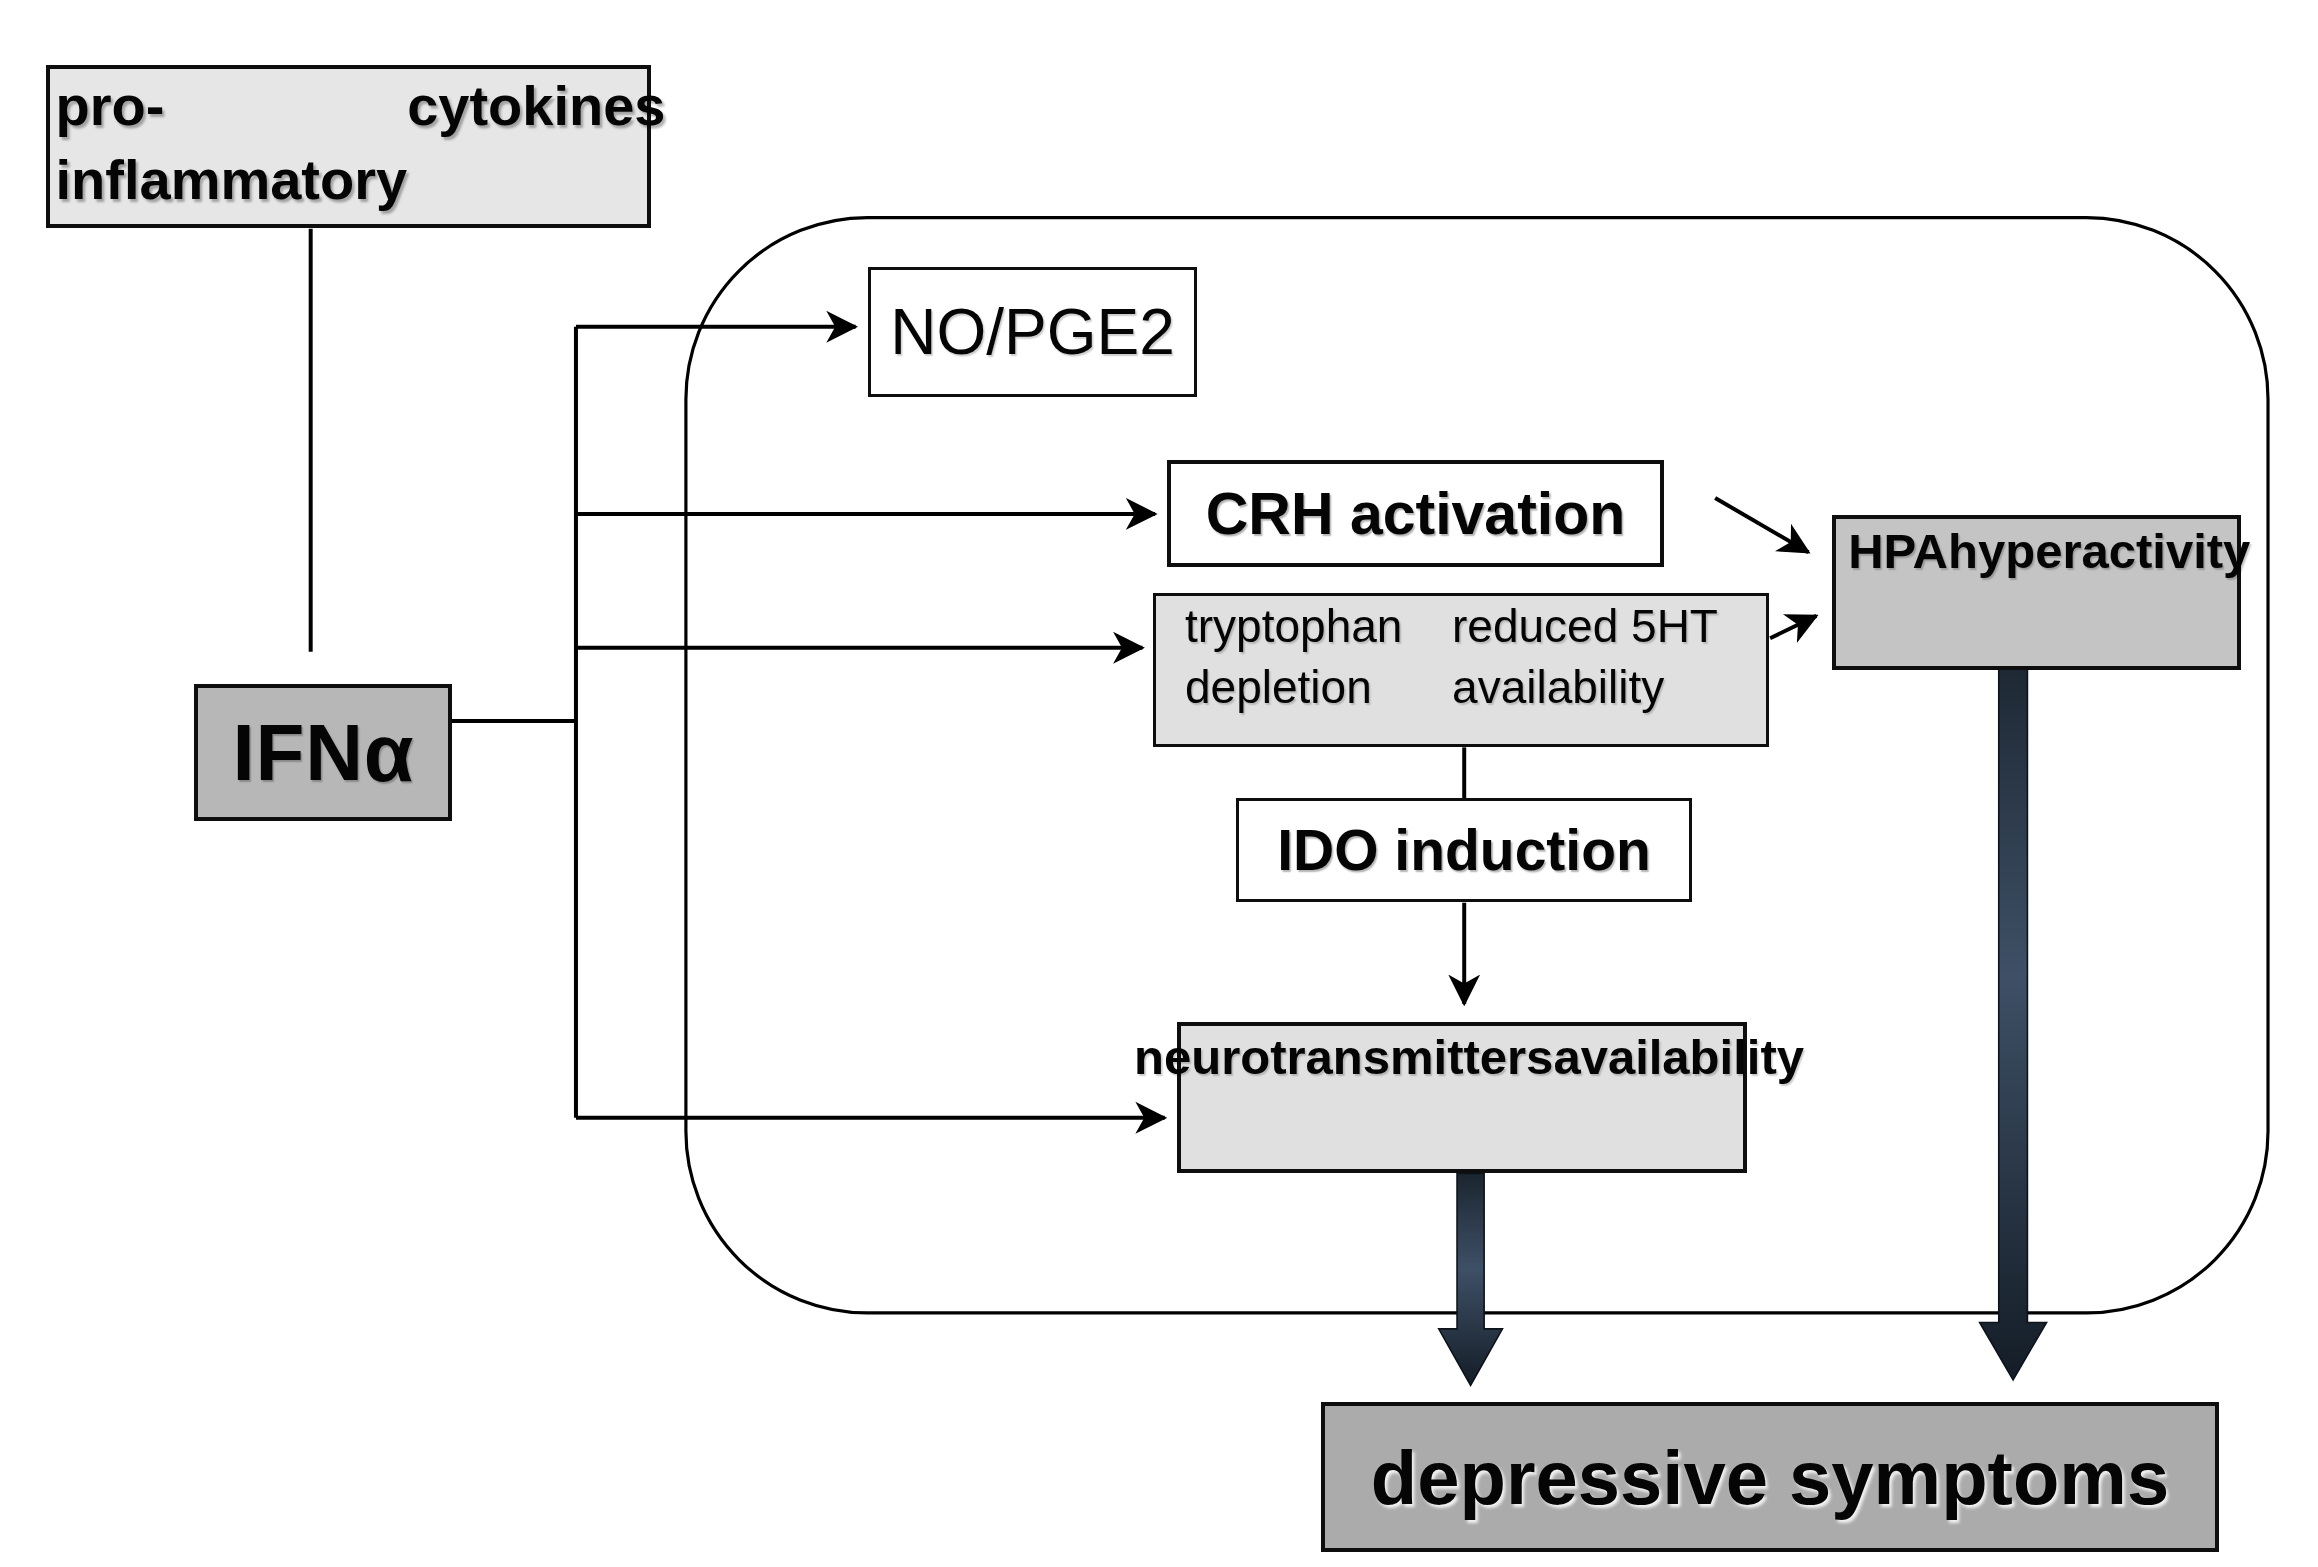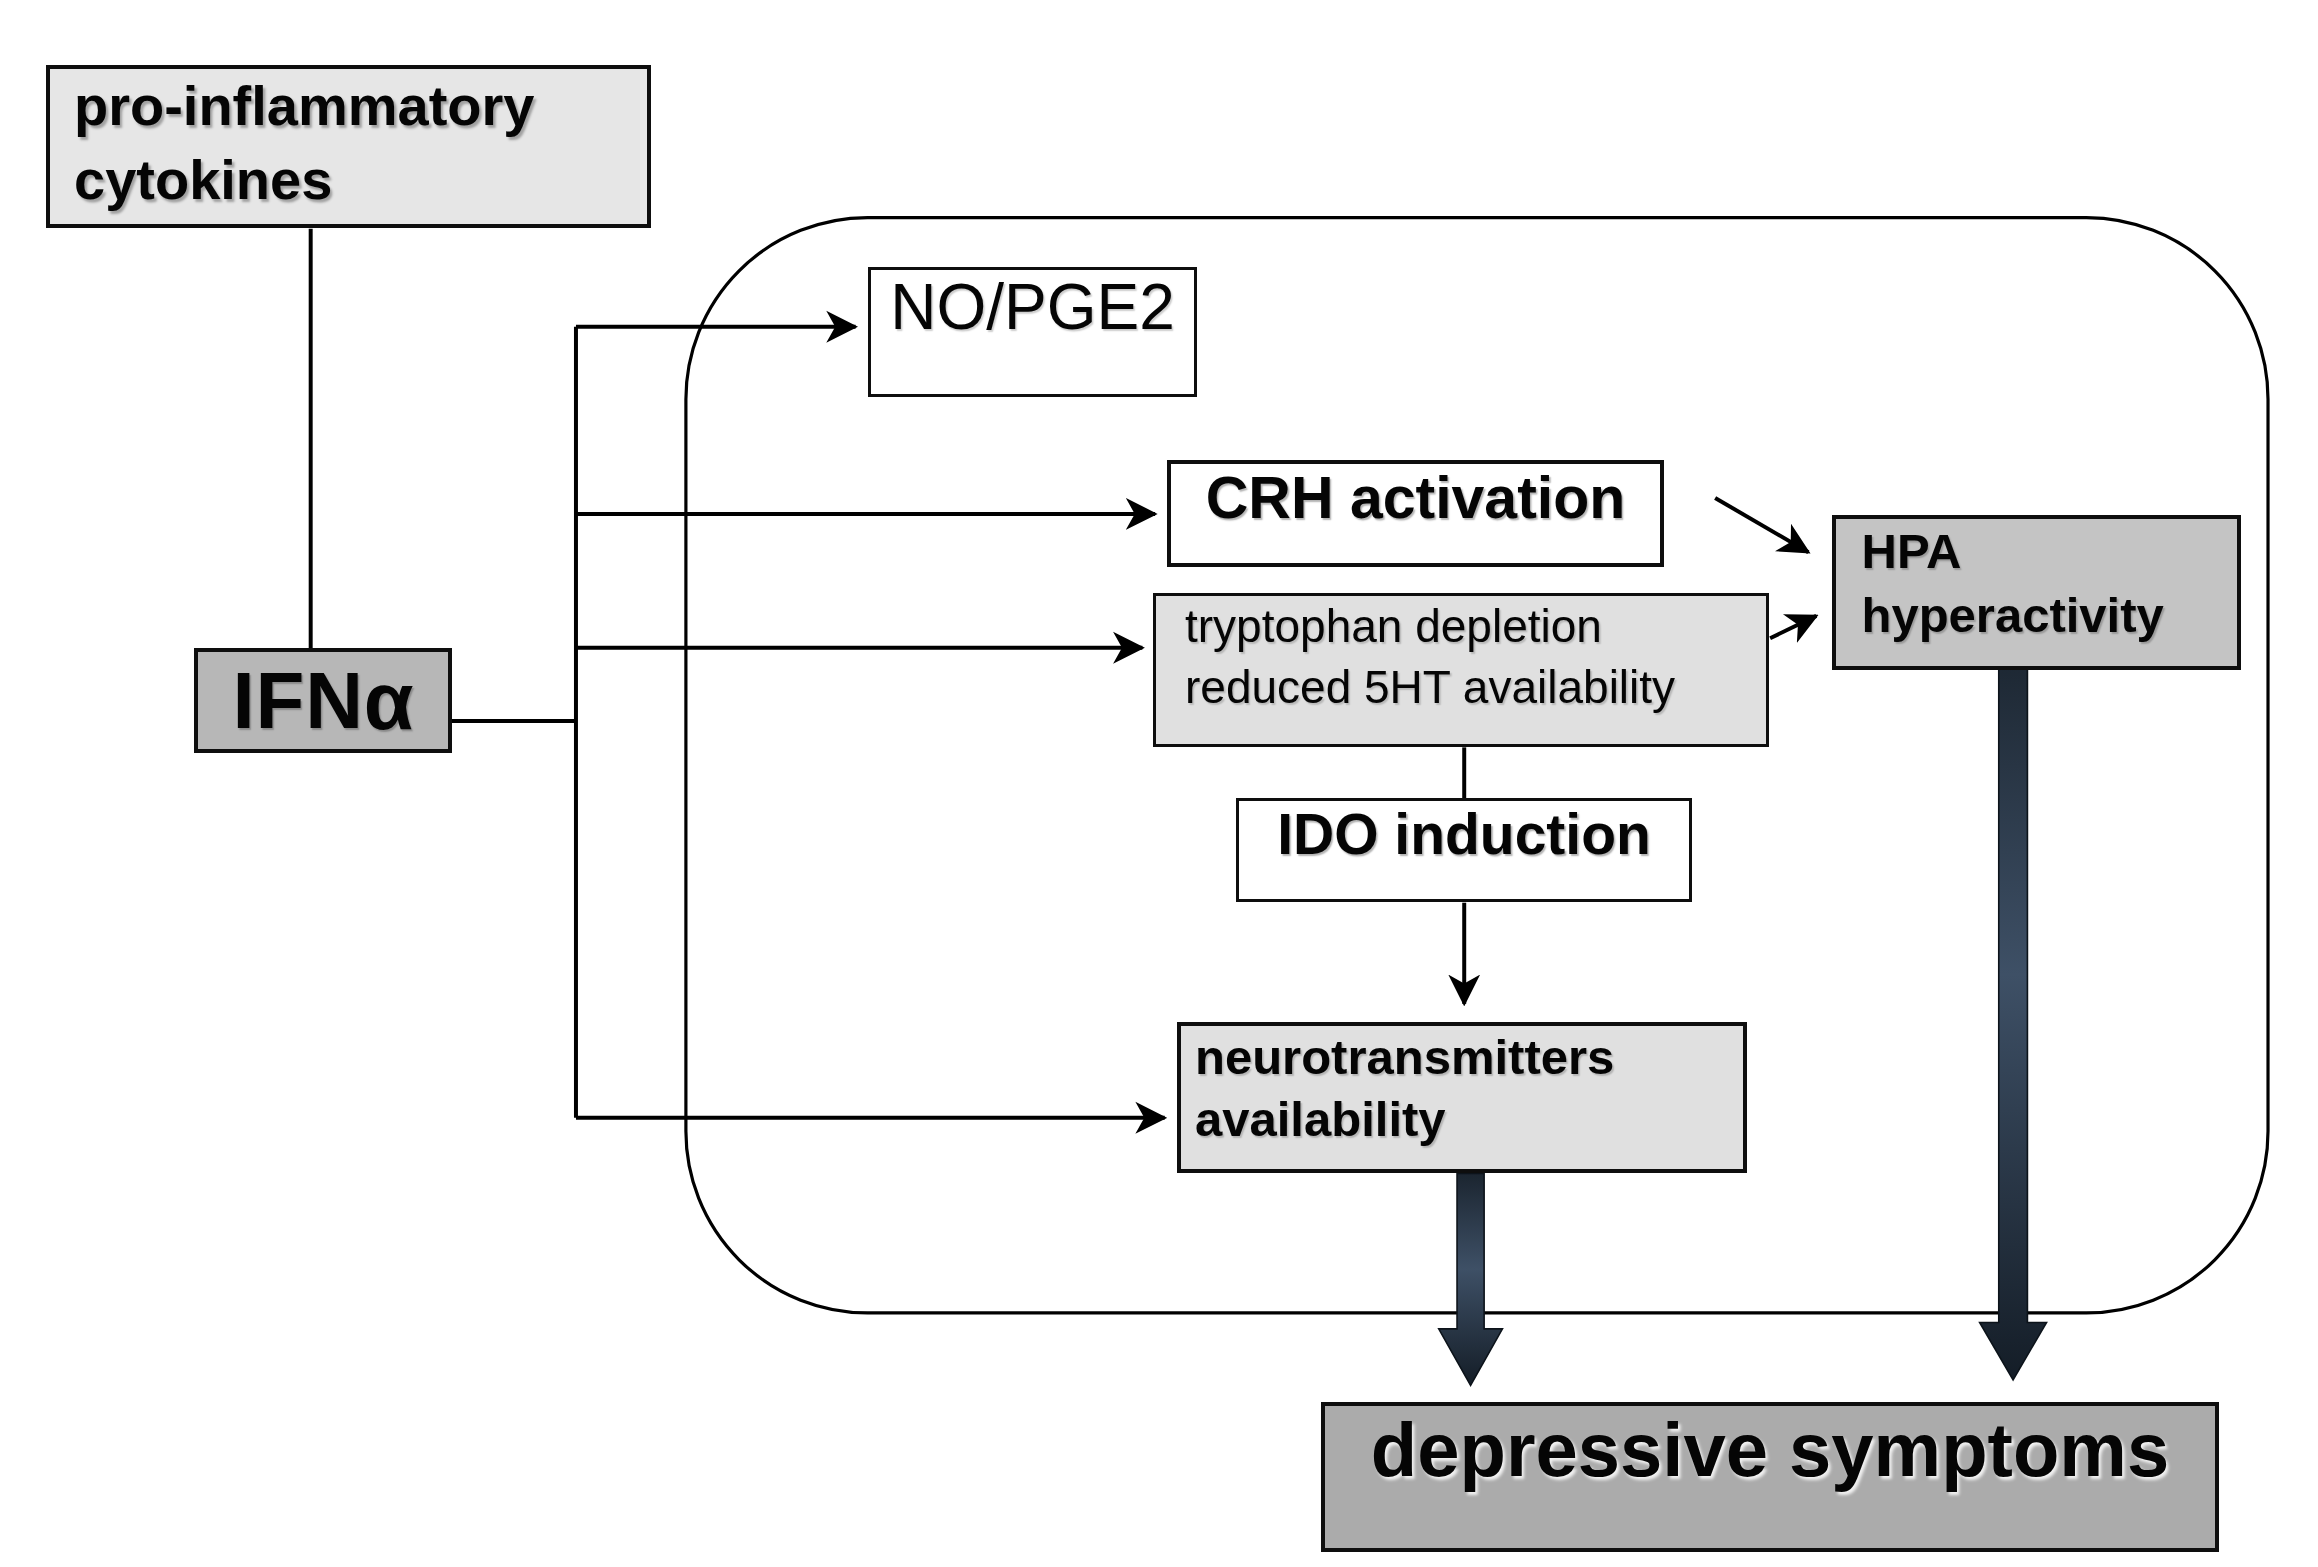--- a/index.html
+++ b/index.html
@@ -7,31 +7,31 @@
     position:relative;
     width:2319px;height:1568px;
     background:#ffffff;
     font-family:"Liberation Sans","DejaVu Sans",sans-serif;
     overflow:hidden;
   }
   svg.wires{position:absolute;left:0;top:0;width:2319px;height:1568px;z-index:1;}
   .box{
     position:absolute;box-sizing:border-box;z-index:2;
     border:4px solid #0e0e0e;color:#050505;
-    display:flex;flex-direction:column;justify-content:flex-start;
+    display:flex;flex-direction:row;justify-content:center;
   }
   .box .ln{display:block;}
   
   .b-cytokines{
     left:46px;top:65px;width:605px;height:163px;
     background:#e6e6e6;font-weight:bold;font-size:56px;line-height:74px;
     padding-left:24px;text-shadow:2.4px 3.2px 2.4px rgba(0,0,0,0.30);
   }
   .b-ifn{
-    left:194px;top:648px;width:258px;height:105px;
+    left:194px;top:684px;width:258px;height:137px;
     background:#b7b7b7;border-width:4.8px;align-items:center;flex-direction:row;justify-content:center;
     text-shadow:1.6px 2.4px 1.6px rgba(0,0,0,0.25);
   }
   .b-ifn .ifn-main{font-weight:bold;font-size:80px;letter-spacing:0.8px;}
   .b-ifn .ifn-alpha{font-weight:600;font-size:81px;line-height:80px;}
   .b-nopge2{
     left:868px;top:267px;width:329px;height:130px;
     background:#ffffff;border-width:3.2px;align-items:center;
     font-size:64px;text-shadow:1.6px 1.6px 1.6px rgba(0,0,0,0.2);
   }

